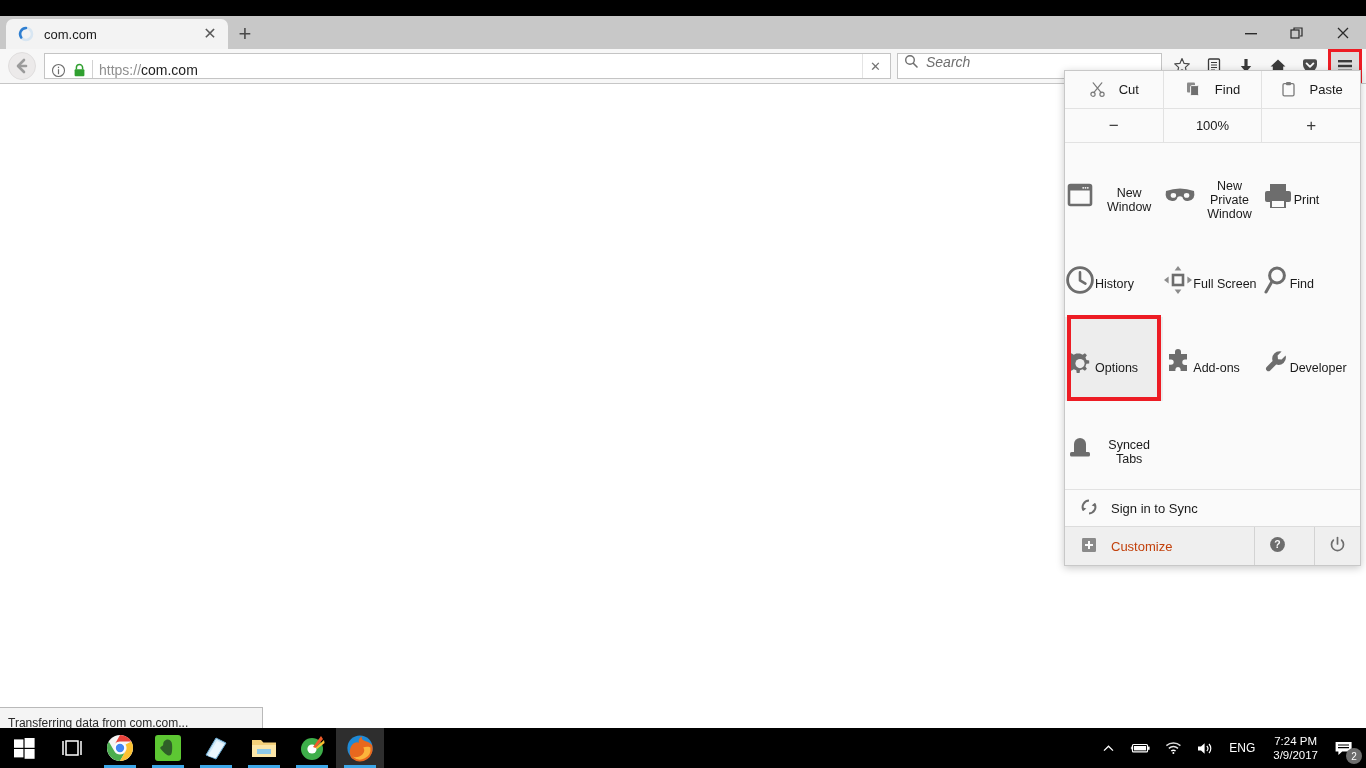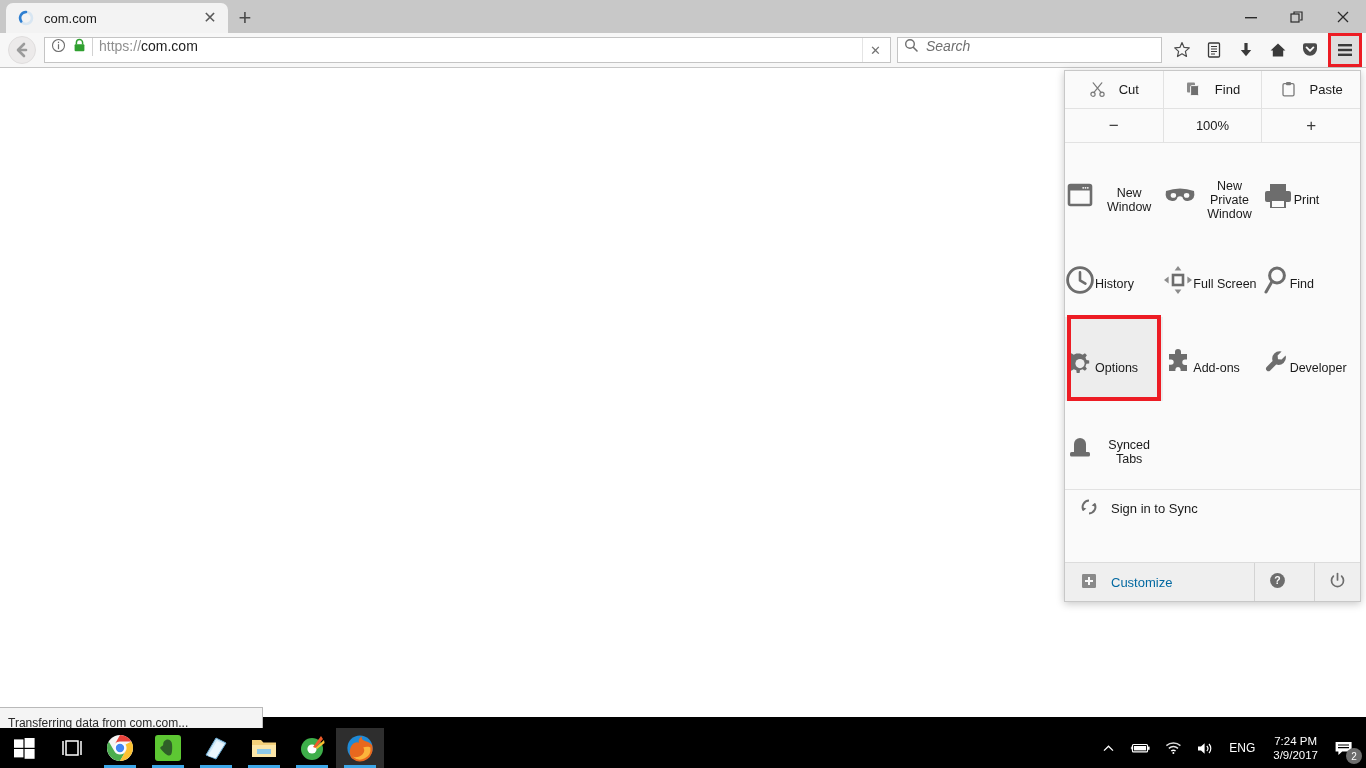--- a/index.html
+++ b/index.html
@@ -5,21 +5,21 @@
 <style>
   * { box-sizing: border-box; margin: 0; padding: 0; }
   html, body {
     width: 1366px; height: 768px;
     font-family: "Liberation Sans", sans-serif;
     overflow: hidden; background: #000;
   }
   #root { position: relative; width: 1366px; height: 768px; }
 
   
-  .browser { position: absolute; left:0; top:0; width:1366px; height:717px; background:#fff; }
+  .browser { position: absolute; left:0; top:16px; width:1366px; height:717px; background:#fff; }
 
   .tabstrip {
     position:absolute; left:0; top:0; width:1366px; height:33px;
     background:#c8c8c8;
   }
   .tab {
     position:absolute; left:6px; top:3px; width:222px; height:30px;
     background:#f3f3f3; border-radius:7px 7px 0 0;
     display:flex; align-items:center; padding:0 8px 0 12px;
   }
@@ -51,21 +51,21 @@
     background:#f7f7f7; border-bottom:1px solid #c6c6c6;
     display:flex; align-items:center;
   }
   .backbtn {
     width:28px; height:28px; margin-left:8px; border-radius:50%;
     background:#eceaea; border:1px solid #e0dede;
     display:flex; align-items:center; justify-content:center; cursor:pointer;
   }
   .urlbar {
     flex:1; height:26px; margin:0 6px 0 8px; background:#fff;
-    border:1px solid #c4c4c4; display:flex; align-items:flex-start; padding:0 2px;
+    border:1px solid #c4c4c4; display:flex; align-items:flex-end; padding:0 2px;
   }
   .icon-info { width:22px; display:flex; align-items:center; justify-content:center; cursor:pointer; }
   .icon-lock { width:20px; display:flex; align-items:center; justify-content:center; cursor:pointer; }
   .url-sep { width:1px; height:18px; background:#d2d2d2; margin:0 6px 0 3px; }
   .url-text { flex:1; font-size:14px; color:#1d1d1d; white-space:nowrap; overflow:hidden; }
   .url-text .scheme { color:#8f8f8f; }
   .url-clear {
     width:26px; height:24px; display:flex; align-items:center; justify-content:center;
     color:#737373; font-size:13px; border-left:1px solid #e4e4e4; cursor:pointer;
   }
@@ -129,21 +129,21 @@
     content:""; position:absolute; left:2px; top:-2px; right:2px; bottom:0px;
     border:4px solid #ed1c24; pointer-events:none;
   }
 
   .row-sync {
     display:flex; align-items:center; height:37px; padding-left:16px; gap:14px;
     border-top:1px solid #e2e2e2; font-size:13px; color:#1a1a1a; cursor:pointer;
   }
   .row-custom {
     display:flex; align-items:center; height:39px; padding-left:16px; gap:14px;
-    border-top:1px solid #dcdcdc; background:#efefef; font-size:13px; color:#0369a1;margin-top:36px;
+    border-top:1px solid #dcdcdc; background:#efefef; font-size:13px; color:#c2410c;
   }
   .cust-left { display:flex; align-items:center; gap:14px; flex:1; cursor:pointer; }
   .cust-btn {
     width:46px; height:100%; display:flex; align-items:center; justify-content:center;
     border-left:1px solid #d3d3d3; cursor:pointer;
   }
 
   
   .statusbar {
     position:absolute; left:0; top:707px; width:263px; height:31px;

